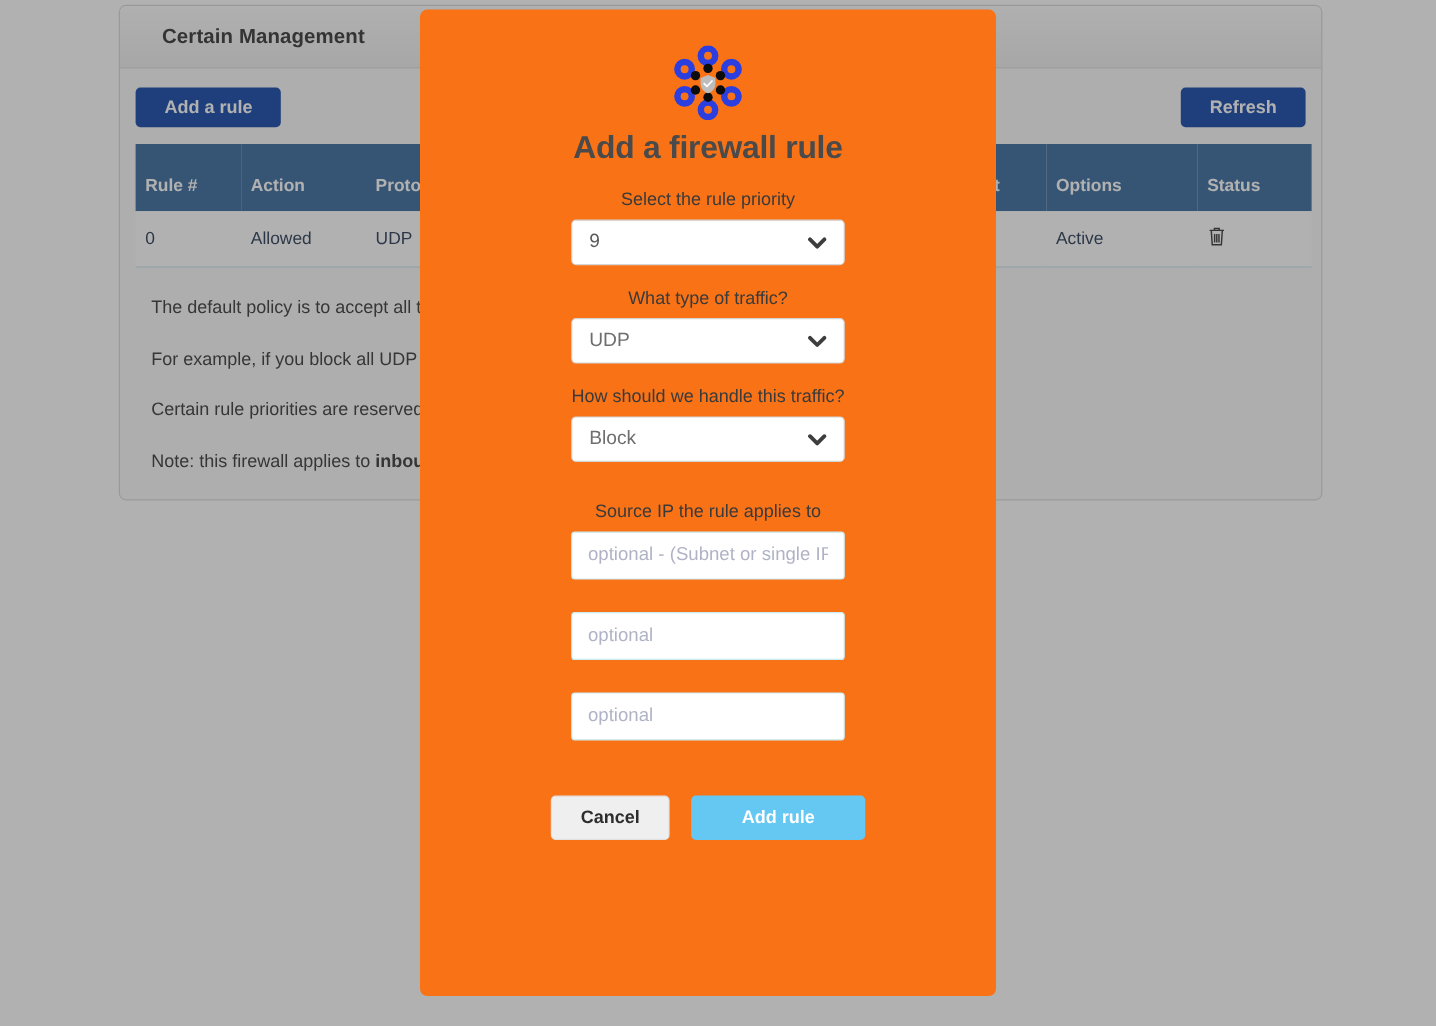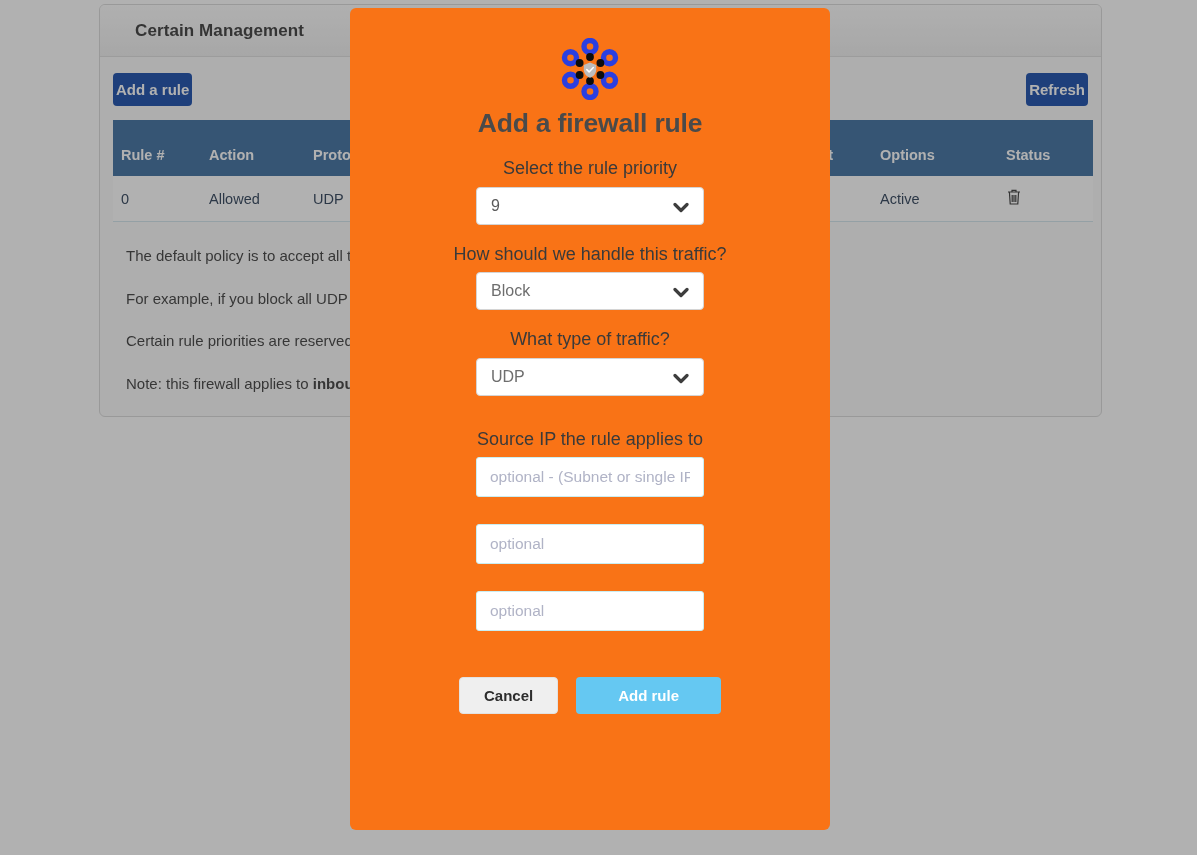--- a/index.html
+++ b/index.html
@@ -55,21 +55,21 @@
     padding: 0 0 14px 0;
   }
   .btn-primary {
     background: #0b42a5;
     color: #ffffff;
     border: none;
     border-radius: 4px;
     font-size: 15px;
     font-weight: bold;
     font-family: "Liberation Sans", sans-serif;
-    padding: 9px 3px;
+    padding: 9px 24px;
     cursor: pointer;
     line-height: 1;
   }
 
   table.rules {
     width: 100%;
     border-collapse: collapse;
     table-layout: fixed;
   }
   table.rules thead th {
@@ -133,21 +133,21 @@
   .modal-title {
     font-size: 26.5px;
     font-weight: bold;
     color: #4a4a4a;
     margin: 12px 0 0 0;
     letter-spacing: -0.2px;
   }
 
   .field { margin-top: 19px; }
   .field-label {
-    font-size: 18px;
+    font-size: 15px;
     color: #3a3a3a;
     margin-bottom: 7px;
     line-height: 1.2;
   }
 
   .select-box {
     position: relative;
     width: 228px;
     margin: 0 auto;
     height: 38px;
@@ -323,43 +323,43 @@
       <span class="val">9</span>
       <span class="chev">
         <svg viewBox="0 0 16 12" width="16" height="12">
             <path d="M2 2.5 L8 8.5 L14 2.5" fill="none" stroke="#3d3d3d" stroke-width="3.2" stroke-linecap="round" stroke-linejoin="round"></path>
           </svg>
       </span>
     </div>
   </div>
 
   <div class="field">
+    <div class="field-label">What type of traffic?</div>
+    <div class="select-box">
+      <span class="val">UDP</span>
+      <span class="chev">
+        <svg viewBox="0 0 16 12" width="16" height="12">
+            <path d="M2 2.5 L8 8.5 L14 2.5" fill="none" stroke="#3d3d3d" stroke-width="3.2" stroke-linecap="round" stroke-linejoin="round"></path>
+          </svg>
+      </span>
+    </div>
+  </div>
+
+  <div class="field">
     <div class="field-label">How should we handle this traffic?</div>
     <div class="select-box">
       <span class="val">Block</span>
       <span class="chev">
         <svg viewBox="0 0 16 12" width="16" height="12">
             <path d="M2 2.5 L8 8.5 L14 2.5" fill="none" stroke="#3d3d3d" stroke-width="3.2" stroke-linecap="round" stroke-linejoin="round"></path>
           </svg>
       </span>
     </div>
   </div>
 
-  <div class="field">
-    <div class="field-label">What type of traffic?</div>
-    <div class="select-box">
-      <span class="val">UDP</span>
-      <span class="chev">
-        <svg viewBox="0 0 16 12" width="16" height="12">
-            <path d="M2 2.5 L8 8.5 L14 2.5" fill="none" stroke="#3d3d3d" stroke-width="3.2" stroke-linecap="round" stroke-linejoin="round"></path>
-          </svg>
-      </span>
-    </div>
-  </div>
-
   <div class="field" style="margin-top:33px">
     <div class="field-label">Source IP the rule applies to</div>
     <input class="text-input" type="text" placeholder="optional - (Subnet or single IP)" value="" style="">
   </div>
 
   <div class="field" style="margin-top:27px">
     <input class="text-input" type="text" placeholder="optional" value="" style="">
   </div>
 
   <div class="field" style="margin-top:27px">

